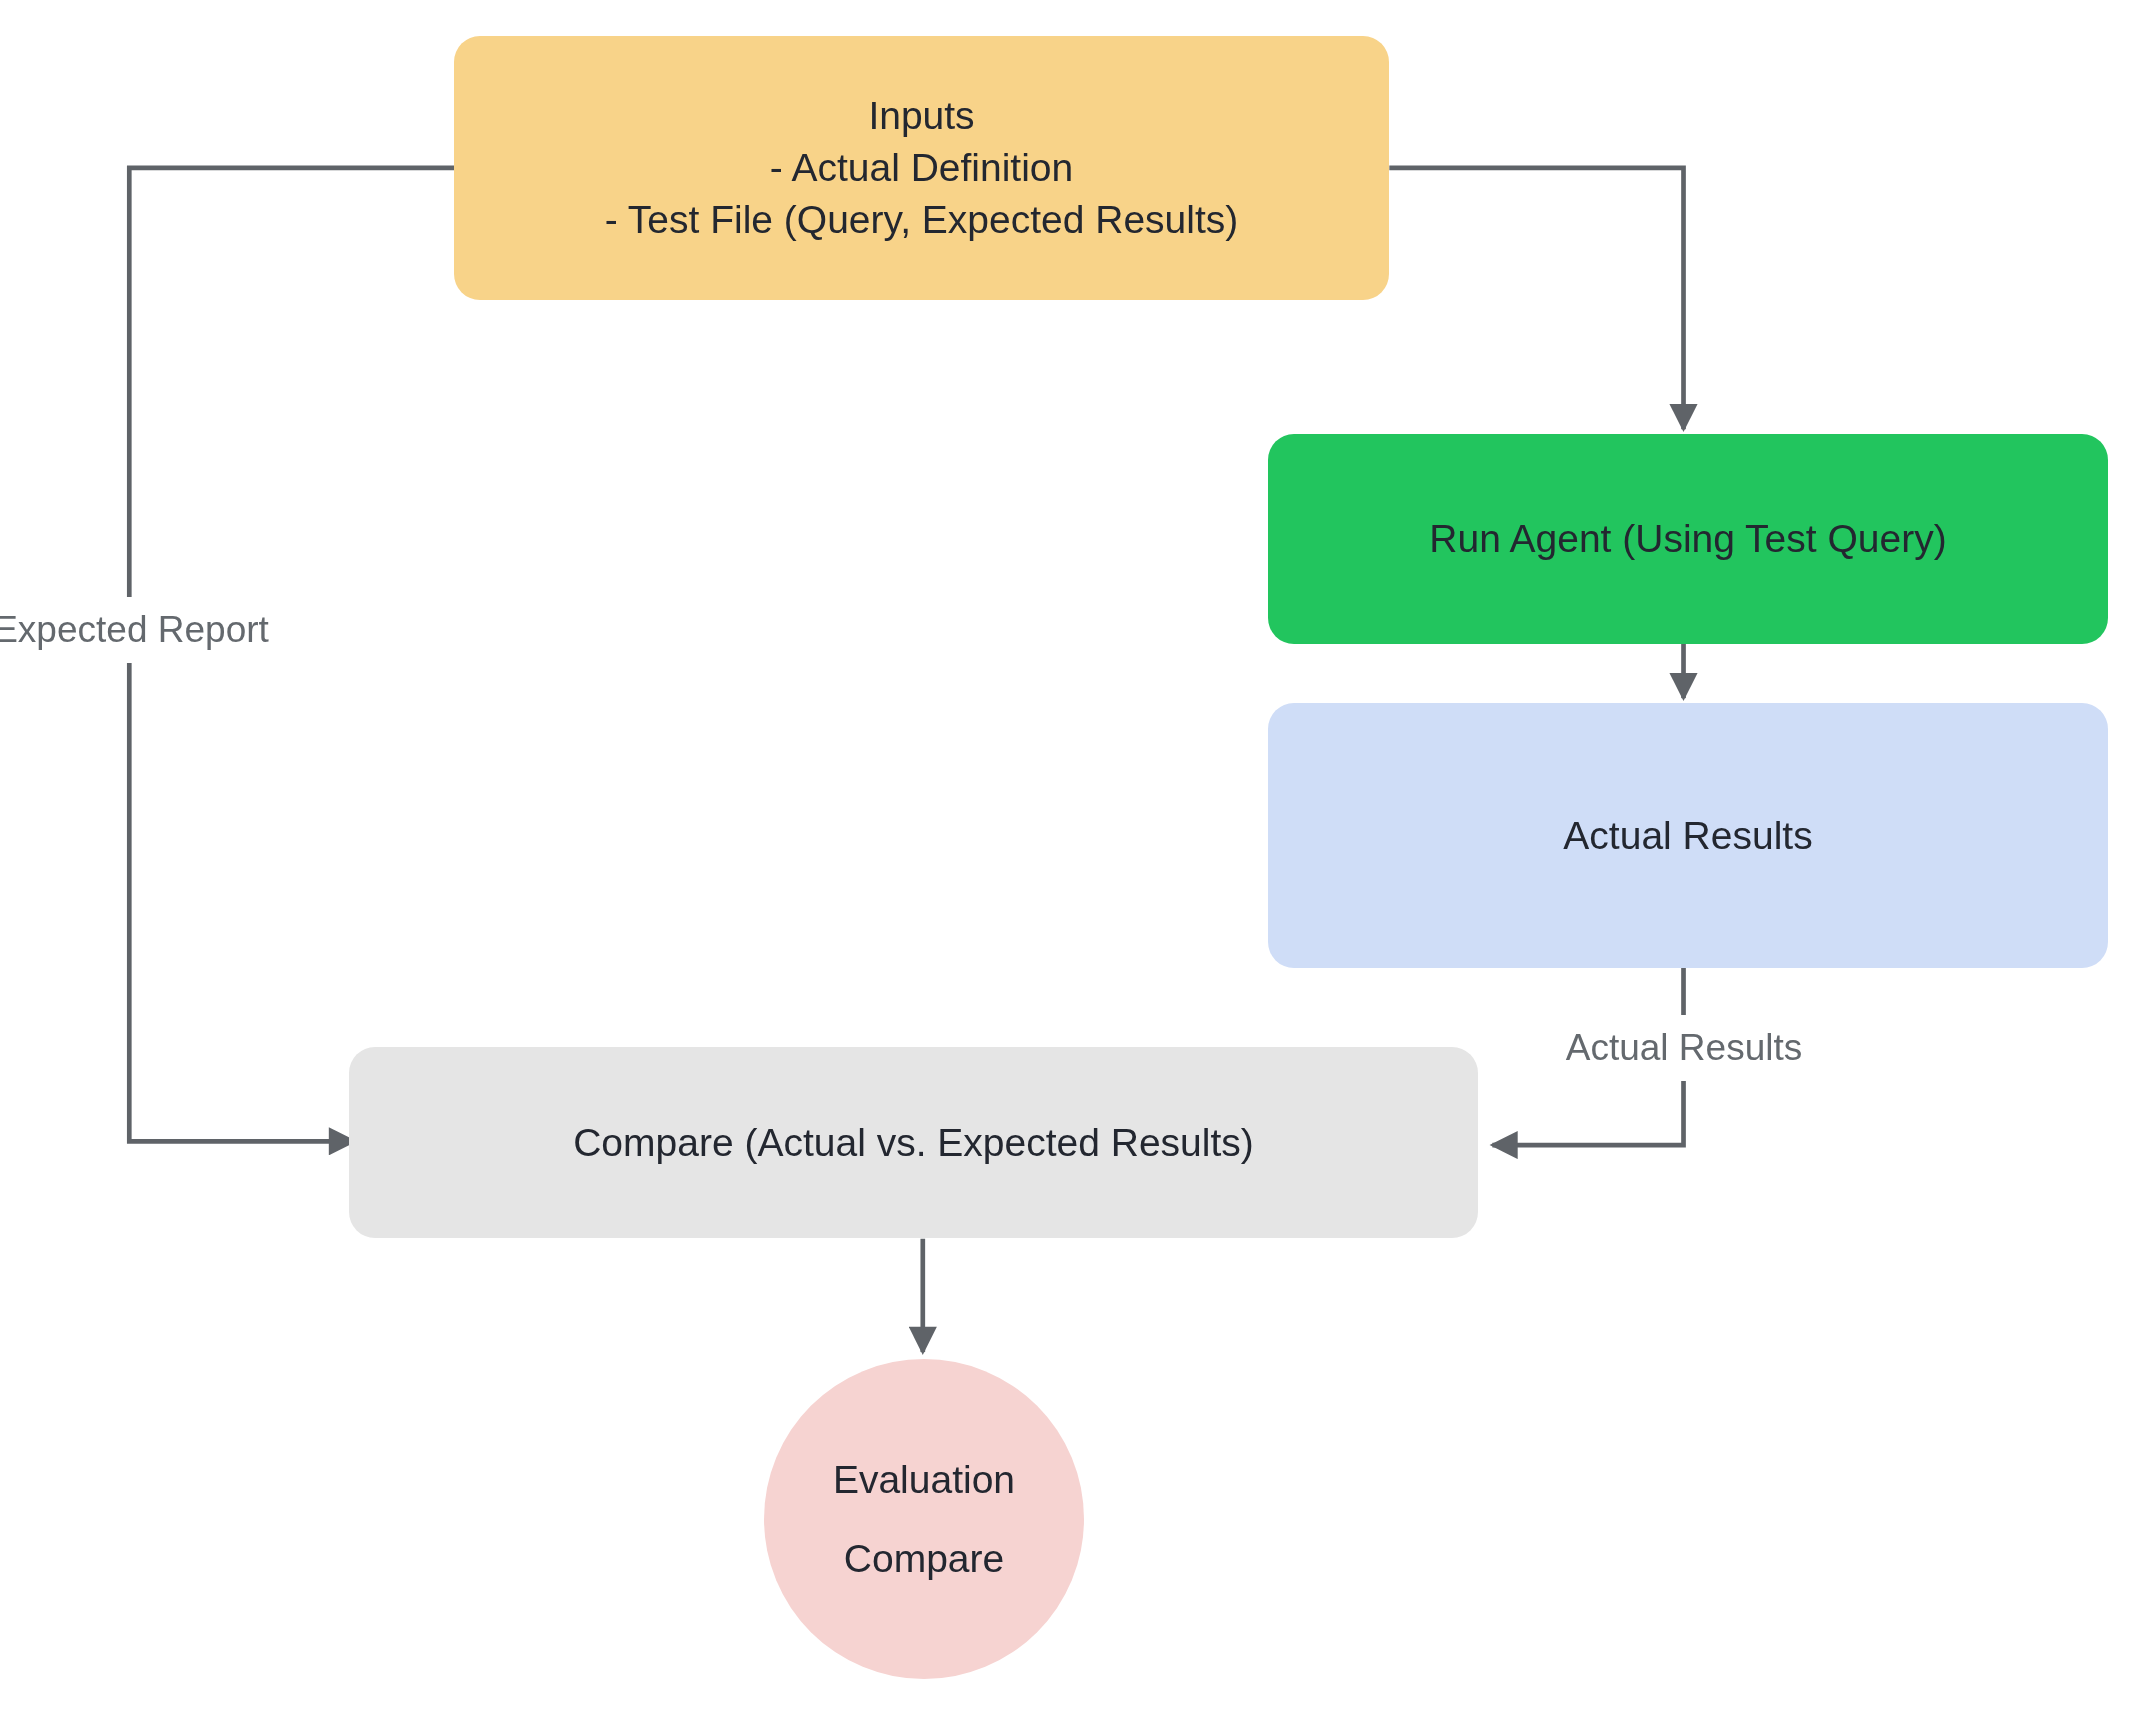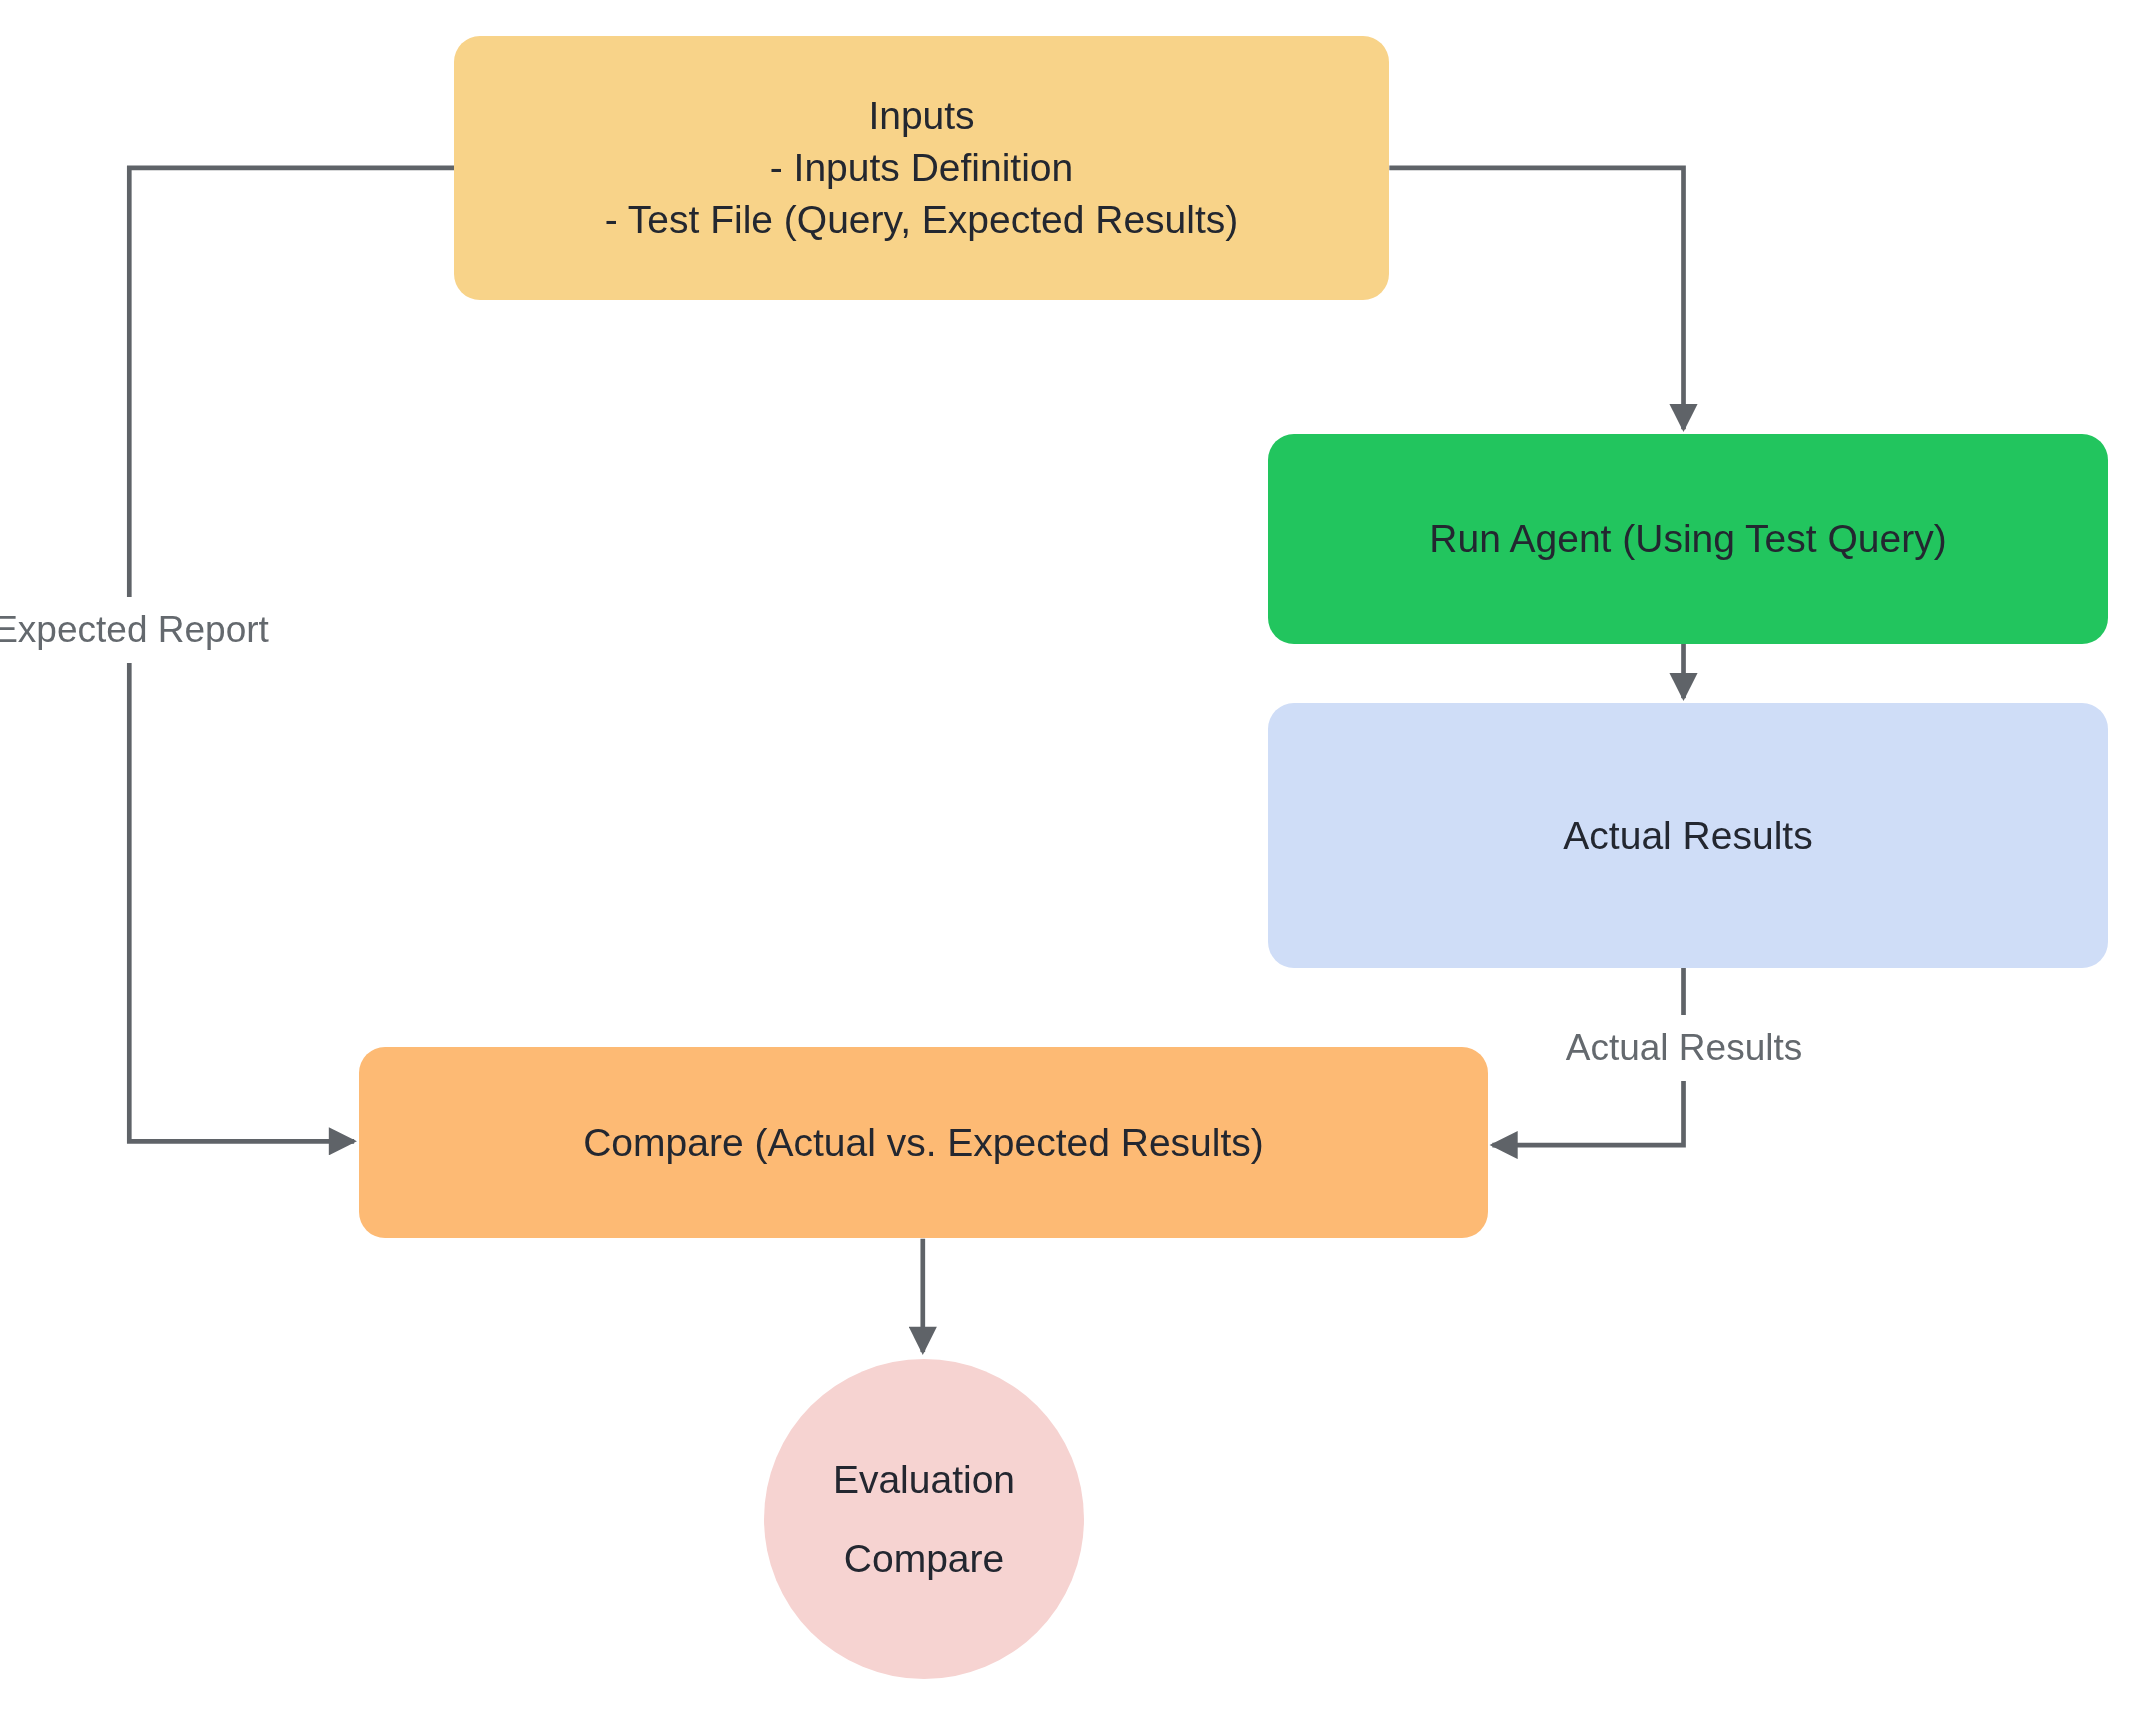--- a/index.html
+++ b/index.html
@@ -47,22 +47,22 @@
   }
   .node-run-agent {
     left: 1268px; top: 434px; width: 840px; height: 210px;
     background: #22c55e;
   }
   .node-actual-results {
     left: 1268px; top: 703px; width: 840px; height: 265px;
     background: #CFDDF7;
   }
   .node-compare {
-    left: 359px; top: 1047px; width: 1129px; height: 191px;
-    background: #fdba74;
+    left: 349px; top: 1047px; width: 1129px; height: 191px;
+    background: #e5e5e5;
   }
   .node-evaluation-report {
     left: 764px; top: 1359px; width: 320px; height: 320px;
     background: #F6D3D1;
     border-radius: 50%;
     gap: 27px;
   }
   .edge-label {
     position: absolute;
     background: #ffffff;
@@ -96,21 +96,21 @@
     </defs>
     <path d="M 485 179 H 138 V 1218 H 378" fill="none" stroke="#5F6368" stroke-width="5" marker-end="url(#arrow)"></path>
     <path d="M 1483 179 H 1797 V 458" fill="none" stroke="#5F6368" stroke-width="5" marker-end="url(#arrow)"></path>
     <path d="M 1797 687 V 745" fill="none" stroke="#5F6368" stroke-width="5" marker-end="url(#arrow)"></path>
     <path d="M 1797 1033 V 1222 H 1593" fill="none" stroke="#5F6368" stroke-width="5" marker-end="url(#arrow)"></path>
     <path d="M 985 1322 V 1443" fill="none" stroke="#5F6368" stroke-width="5" marker-end="url(#arrow)"></path>
   </svg>
 
   <div class="node node-inputs">
     <span class="line">Inputs</span>
-    <span class="line">- Inputs Definition</span>
+    <span class="line">- Actual Definition</span>
     <span class="line">- Test File (Query, Expected Results)</span>
   </div>
 
   <div class="node node-run-agent">
     <span class="line">Run Agent (Using Test Query)</span>
   </div>
 
   <div class="node node-actual-results">
     <span class="line">Actual Results</span>
   </div>

